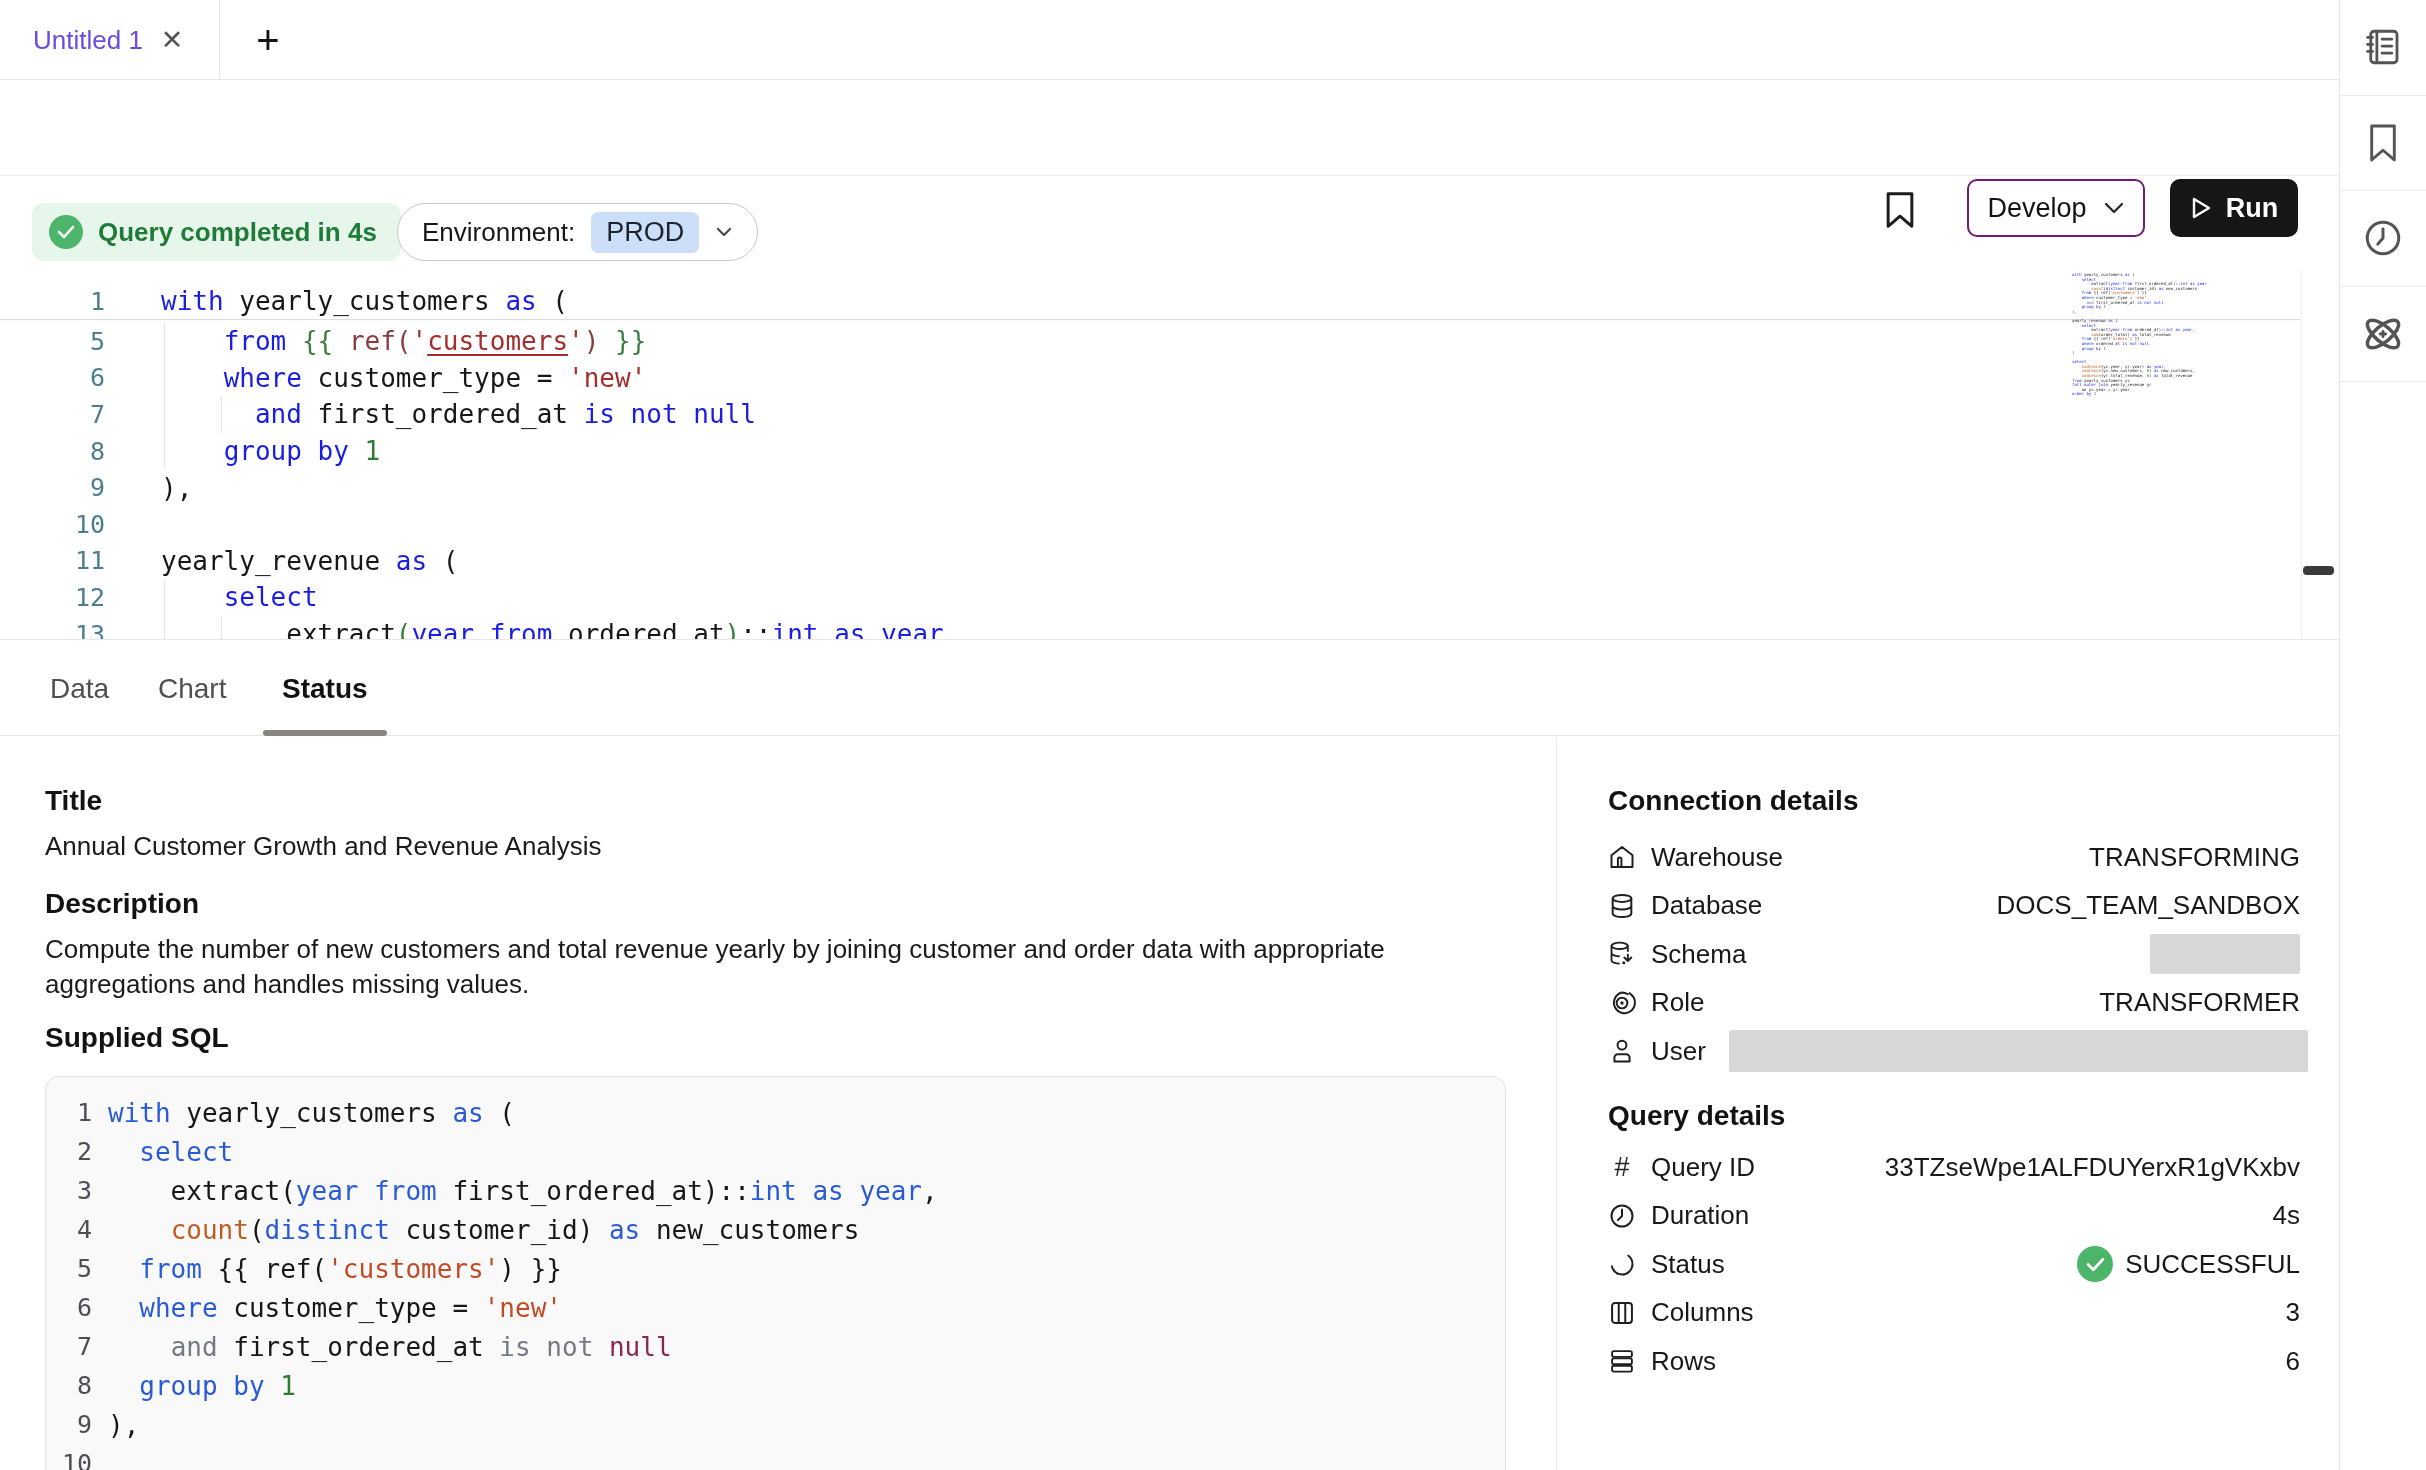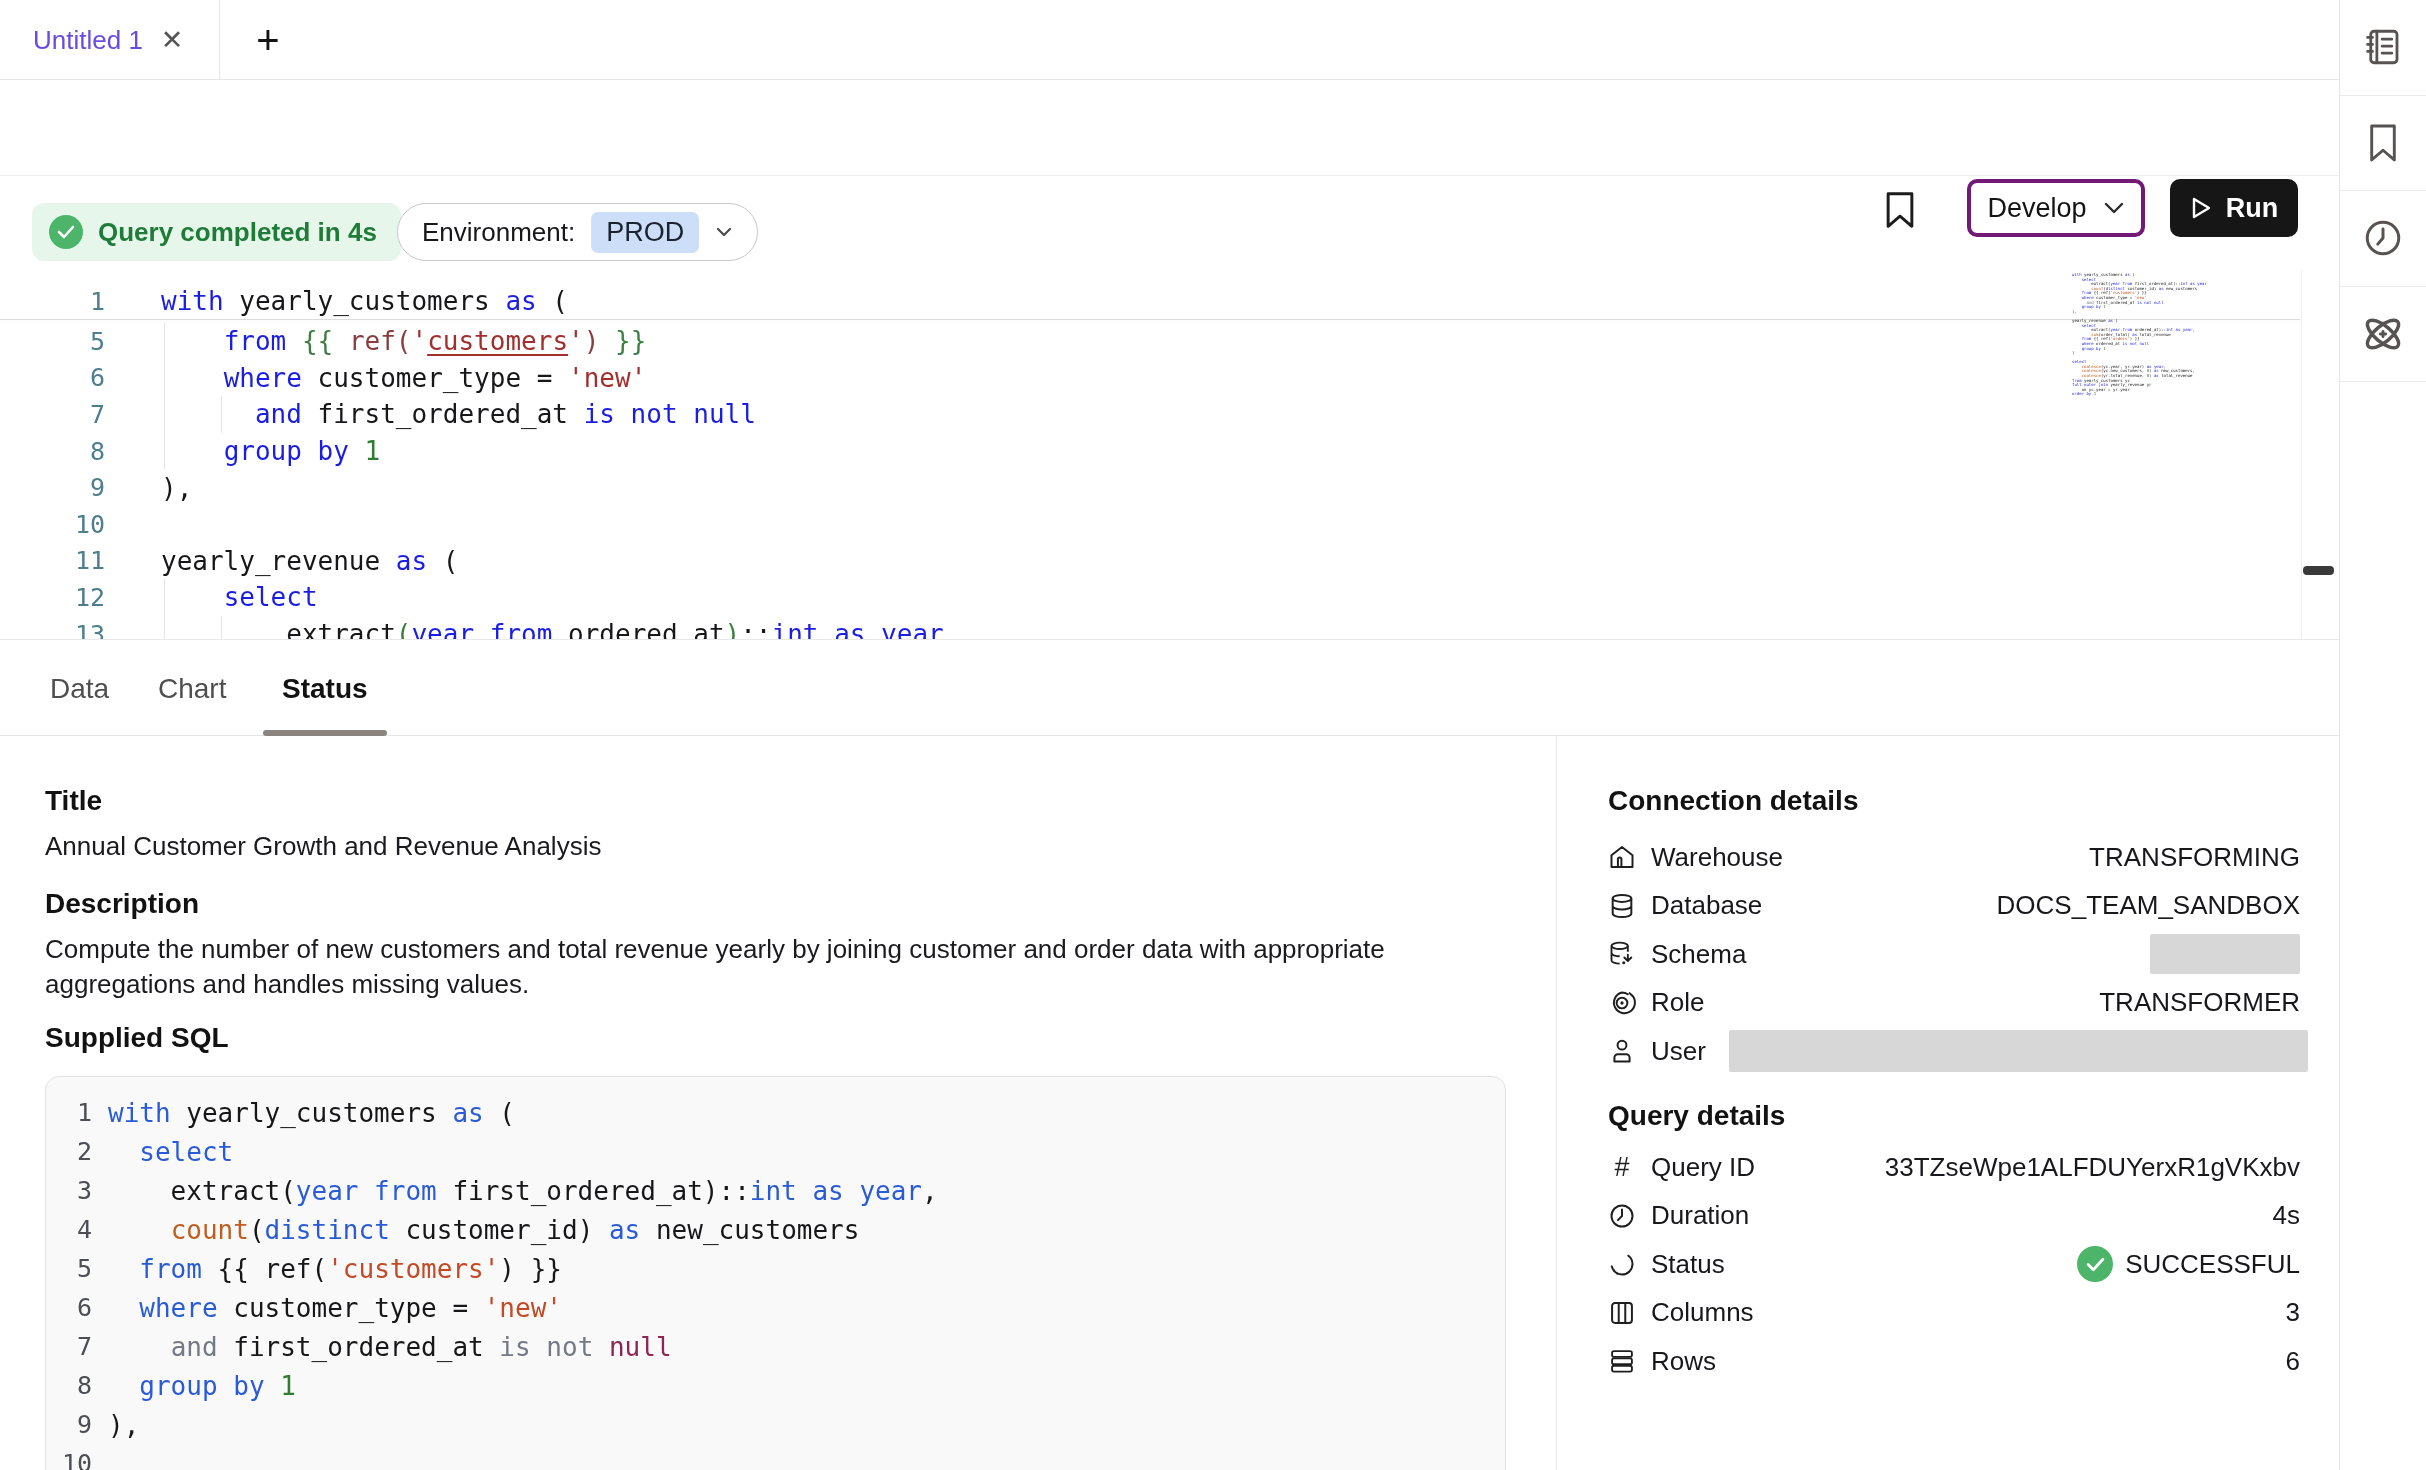--- a/index.html
+++ b/index.html
@@ -17,21 +17,21 @@
   .tab-close { color:#555; font-size:27px; line-height:1; }
   .newtab { position:absolute; left:238px; top:0; height:80px; width:60px;
             display:flex; align-items:center; justify-content:center;
             font-size:40px; font-weight:300; color:#141414; cursor:pointer; }
 
   
   .toolbar { position:absolute; left:0; top:80px; width:2339px; height:96px;
              border-bottom:1px solid #ededed; background:#fff; }
   .bookmark-btn { position:absolute; left:1882px; top:110px; width:36px; height:40px; }
   .develop-btn { position:absolute; left:1967px; top:99px; width:178px; height:58px;
-                 border:4px solid #701a75; border-radius:10px; background:#fff;
+                 border:2px solid #701a75; border-radius:10px; background:#fff;
                  display:flex; align-items:center; justify-content:center; gap:16px;
                  font-size:27px; color:#141414; cursor:pointer; }
   .run-btn { position:absolute; left:2170px; top:99px; width:128px; height:58px;
              border-radius:10px; background:#161616; color:#fff;
              display:flex; align-items:center; justify-content:center; gap:14px;
              font-size:27px; font-weight:600; cursor:pointer; }
 
   
   .status-badge { position:absolute; left:32px; top:203px; height:58px;
                   background:#e7f6ea; border-radius:12px; display:flex;

